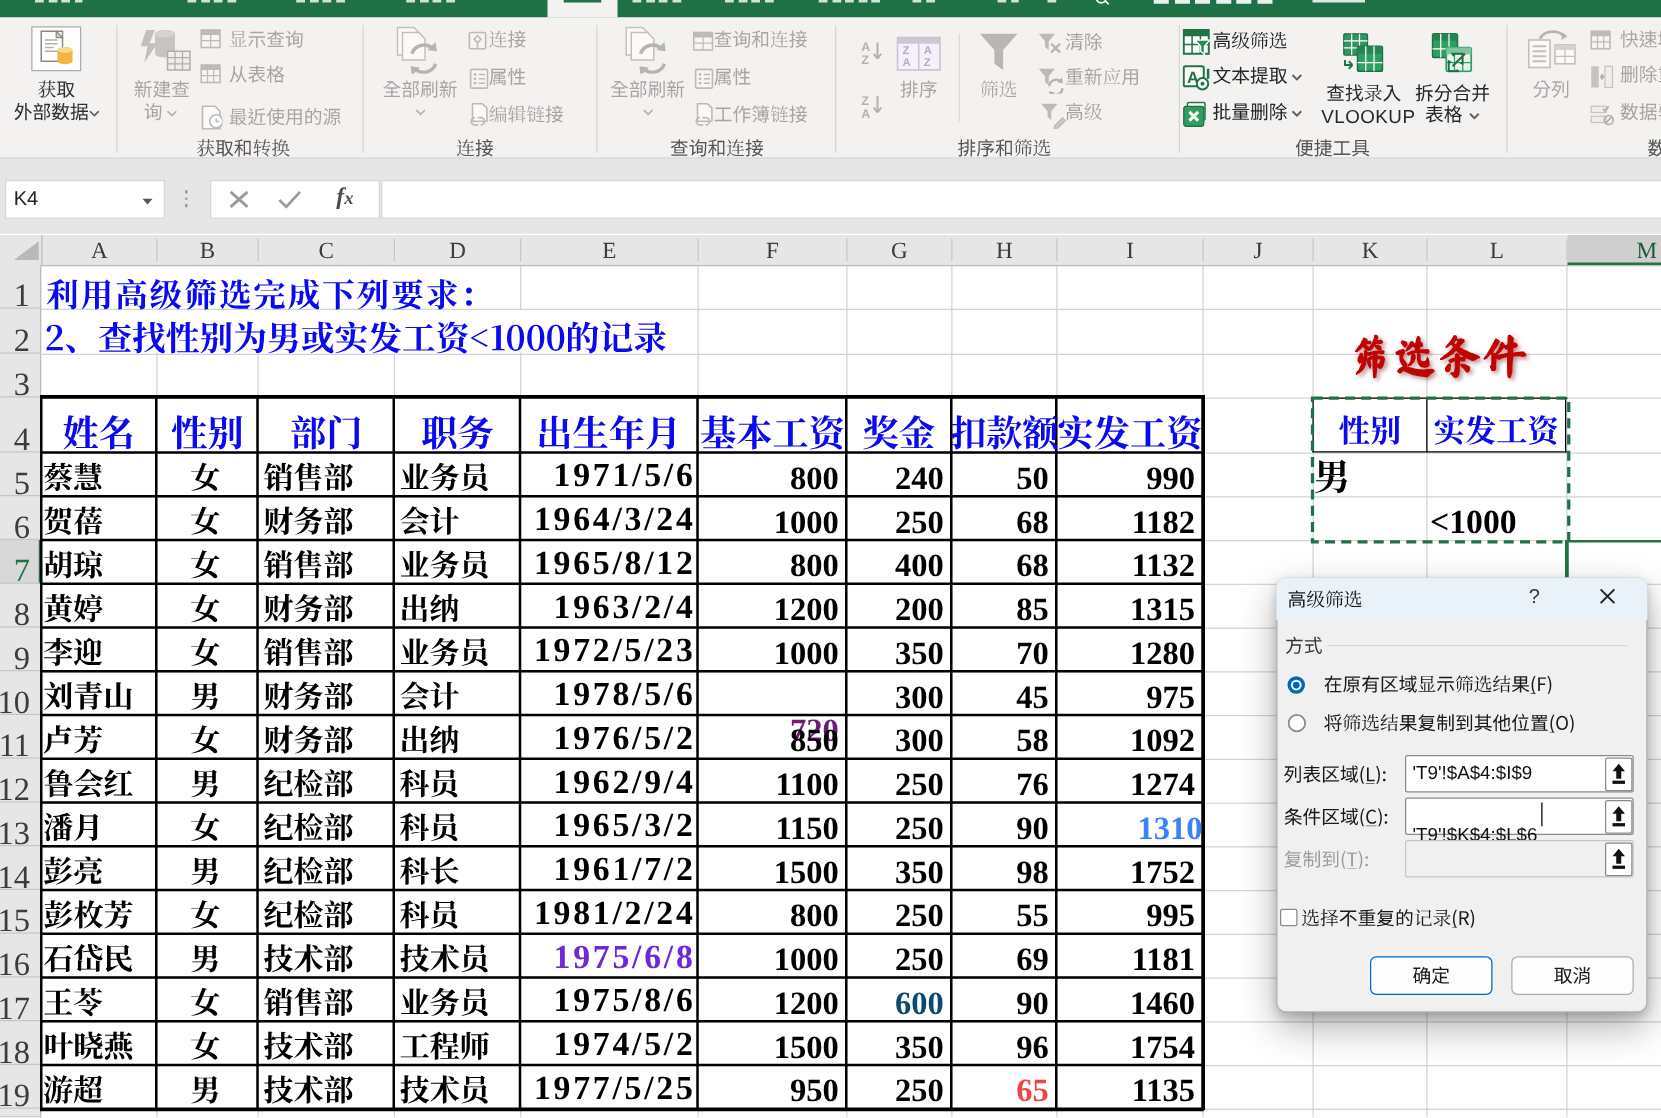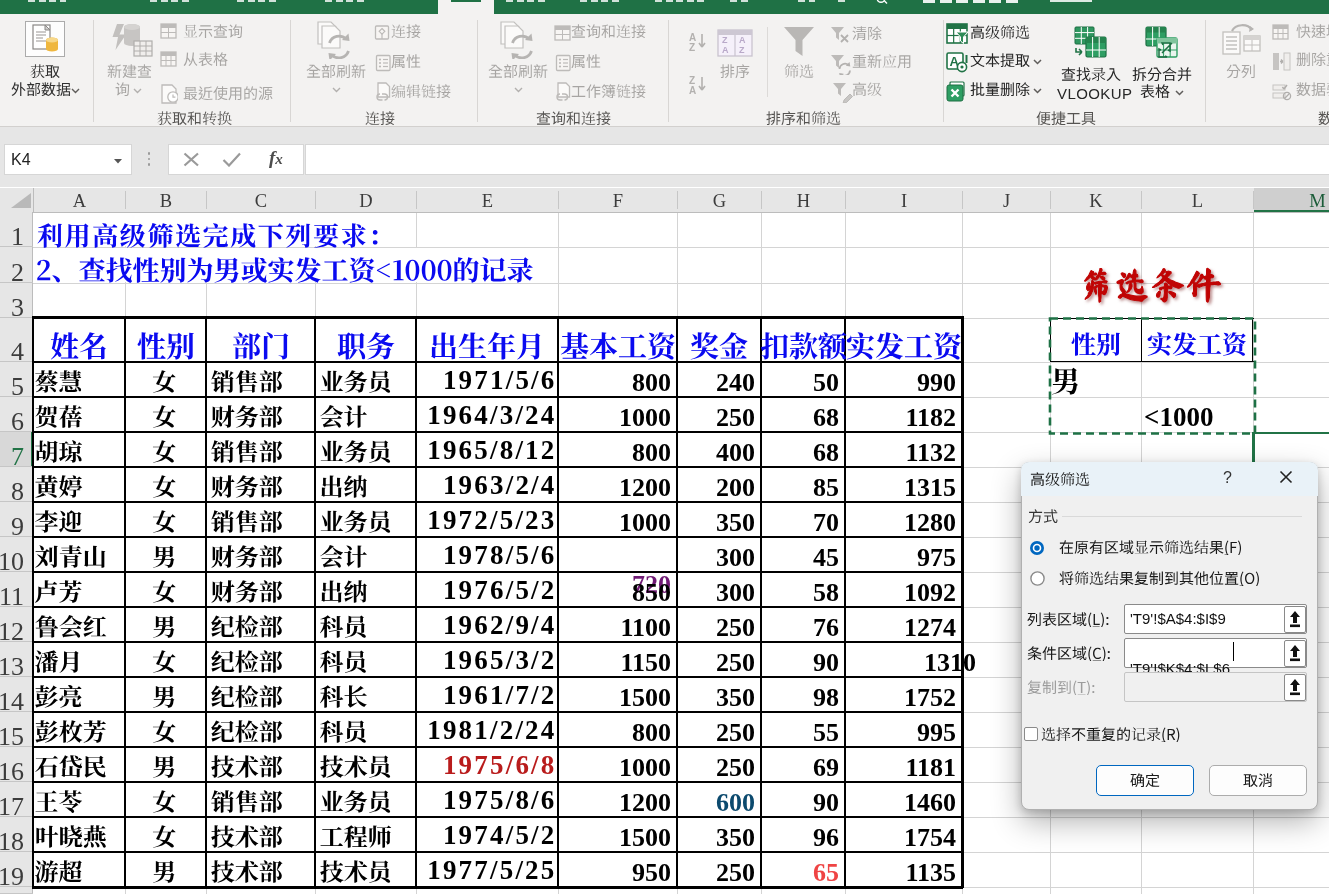--- a/index.html
+++ b/index.html
@@ -1131,21 +1131,21 @@
       <use href="#g101" x="200"></use>
     </svg>
 <svg class="ab" style="left:318.5px;top:649.9px" width="49.0" height="24" viewBox="0 0 200 100" fill="#000">
       <use href="#g144"></use>
       <use href="#g122" x="100"></use>
     </svg>
 <div class="ab" style="right:772.5px;top:646.5px;letter-spacing:2.2px;font:bold 27px 'Liberation Serif';color:#000;line-height:27px">1965/3/2</div>
 <div class="ab" style="right:658px;top:650px;font:bold 26px 'Liberation Serif';color:#000;line-height:26px">1150</div>
 <div class="ab" style="right:574px;top:650px;font:bold 26px 'Liberation Serif';color:#000;line-height:26px">250</div>
 <div class="ab" style="right:490px;top:650px;font:bold 26px 'Liberation Serif';color:#000;line-height:26px">90</div>
-<div class="ab" style="right:353px;top:650px;font:bold 26px 'Liberation Serif';color:#000000;line-height:26px">1310</div>
+<div class="ab" style="right:367px;top:650px;font:bold 26px 'Liberation Serif';color:#3b82f6;line-height:26px">1310</div>
 <svg class="ab" style="left:34.0px;top:684.9px" width="49.0" height="24" viewBox="0 0 200 100" fill="#000">
       <use href="#g146"></use>
       <use href="#g147" x="100"></use>
     </svg>
 <svg class="ab" style="left:152.2px;top:684.9px" width="24.5" height="24" viewBox="0 0 100 100" fill="#000">
       <use href="#g87"></use>
     </svg>
 <svg class="ab" style="left:209.5px;top:684.9px" width="73.5" height="24" viewBox="0 0 300 100" fill="#000">
       <use href="#g142"></use>
       <use href="#g143" x="100"></use>
@@ -1193,21 +1193,21 @@
 <svg class="ab" style="left:209.5px;top:754.9px" width="73.5" height="24" viewBox="0 0 300 100" fill="#000">
       <use href="#g153"></use>
       <use href="#g154" x="100"></use>
       <use href="#g101" x="200"></use>
     </svg>
 <svg class="ab" style="left:318.5px;top:754.9px" width="73.5" height="24" viewBox="0 0 300 100" fill="#000">
       <use href="#g153"></use>
       <use href="#g154" x="100"></use>
       <use href="#g122" x="200"></use>
     </svg>
-<div class="ab" style="right:772.5px;top:751.5px;letter-spacing:2.2px;font:bold 27px 'Liberation Serif';color:#b91c1c;line-height:27px">1975/6/8</div>
+<div class="ab" style="right:772.5px;top:751.5px;letter-spacing:2.2px;font:bold 27px 'Liberation Serif';color:#6d28d9;line-height:27px">1975/6/8</div>
 <div class="ab" style="right:658px;top:755px;font:bold 26px 'Liberation Serif';color:#000;line-height:26px">1000</div>
 <div class="ab" style="right:574px;top:755px;font:bold 26px 'Liberation Serif';color:#000;line-height:26px">250</div>
 <div class="ab" style="right:490px;top:755px;font:bold 26px 'Liberation Serif';color:#000;line-height:26px">69</div>
 <div class="ab" style="right:373px;top:755px;font:bold 26px 'Liberation Serif';color:#000;line-height:26px">1181</div>
 <svg class="ab" style="left:34.0px;top:789.9px" width="49.0" height="24" viewBox="0 0 200 100" fill="#000">
       <use href="#g155"></use>
       <use href="#g156" x="100"></use>
     </svg>
 <svg class="ab" style="left:152.2px;top:789.9px" width="24.5" height="24" viewBox="0 0 100 100" fill="#000">
       <use href="#g118"></use>

